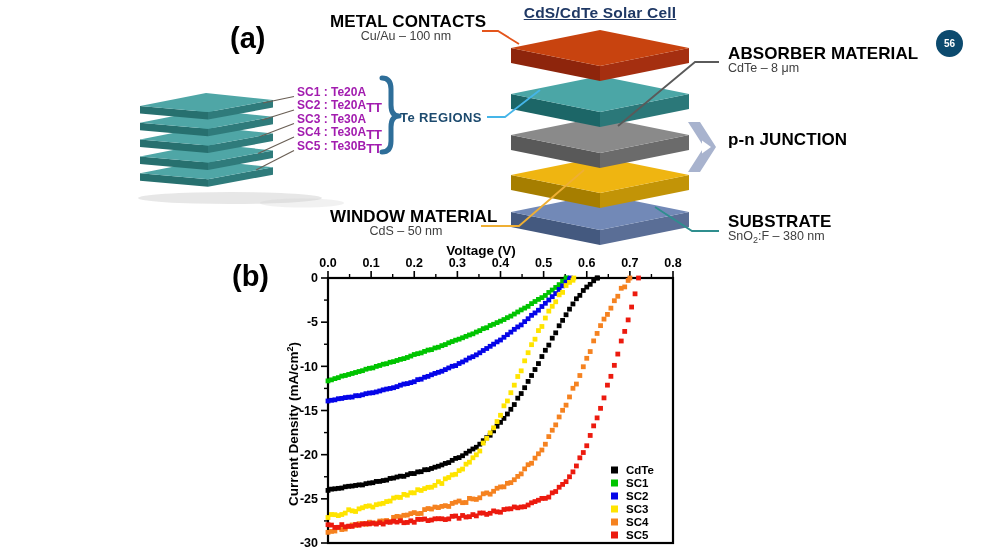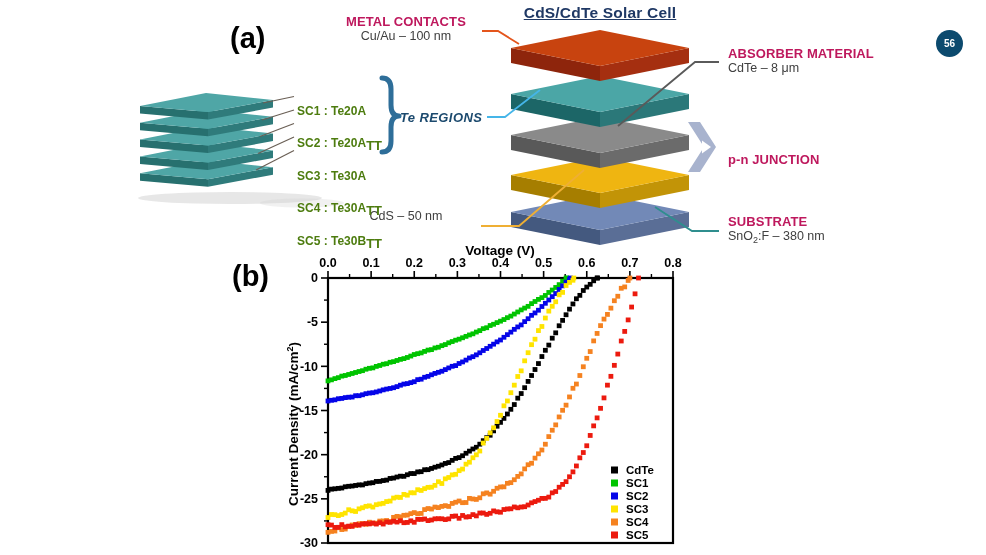--- a/index.html
+++ b/index.html
@@ -3,26 +3,26 @@
 <meta charset="utf-8">
 <style>
   html,body{margin:0;padding:0;background:#fff;}
   .page{position:relative;width:986px;height:555px;background:#ffffff;
         font-family:"Liberation Sans",sans-serif;overflow:hidden;}
   .abs{position:absolute;}
   .panel-label{font-weight:bold;font-size:29px;color:#000;}
   .cell-title{font-weight:bold;font-size:15.5px;color:#1F3864;text-align:center;letter-spacing:0.2px;text-decoration:underline;}
   .callout{line-height:15px;}
   .callout.center{text-align:center;}
-  .callout-title{font-weight:bold;font-size:13px;color:#be185d;letter-spacing:0.1px;white-space:nowrap;}
+  .callout-title{font-weight:bold;font-size:17px;color:#000000;letter-spacing:0.1px;white-space:nowrap;}
   .callout-detail{font-size:12.5px;color:#404040;white-space:nowrap;}
   .sub{font-size:9px;vertical-align:-3px;}
-  .sc-item{font-weight:bold;font-size:12px;color:#4d7c0f;height:13.4px;line-height:13.4px;white-space:nowrap;margin-top:19px;}
+  .sc-item{font-weight:bold;font-size:12px;color:#a21caf;height:13.4px;line-height:13.4px;white-space:nowrap;}
   .sc-sub{font-size:13px;vertical-align:-3px;font-weight:bold;}
-  .te-label{font-weight:bold;font-size:13px;color:#1C4A6E;letter-spacing:0.4px;white-space:nowrap;font-style:italic;}
+  .te-label{font-weight:bold;font-size:13px;color:#1C4A6E;letter-spacing:0.4px;white-space:nowrap;}
   .badge{width:27px;height:27px;border-radius:50%;background:#76A3C6;color:#fff;font-size:10px;
          font-weight:bold;display:flex;align-items:center;justify-content:center;}
   .axis-title{font-weight:bold;font-size:13.5px;color:#000;text-align:center;white-space:nowrap;}
   .rot-anchor{width:0;height:0;}
   .rot-anchor > span{position:absolute;white-space:nowrap;transform:translate(-50%,-50%) rotate(-90deg);
          font-weight:bold;font-size:13.5px;color:#000;}
   .rot-anchor sup{font-size:9px;}
   svg{display:block;}
 </style>
 </head>
@@ -118,46 +118,47 @@
   <div class="abs callout center" style="left:330px;top:14px;width:152px">
     <div class="callout-title">METAL CONTACTS</div>
     <div class="callout-detail">Cu/Au – 100 nm</div>
   </div>
 
   <div class="abs callout" style="left:728px;top:46px">
     <div class="callout-title">ABSORBER MATERIAL</div>
     <div class="callout-detail">CdTe – 8 μm</div>
   </div>
 
-  <div class="abs callout" style="left:728px;top:152px">
+  <div class="abs callout" style="left:728px;top:132px">
     <div class="callout-title">p-n JUNCTION</div>
   </div>
 
   <div class="abs callout" style="left:728px;top:214px">
     <div class="callout-title">SUBSTRATE</div>
     <div class="callout-detail"><span>SnO</span><span class="sub">2</span><span>:F – 380 nm</span></div>
   </div>
 
   <div class="abs callout center" style="left:330px;top:209px;width:152px">
+    <div class="callout-title">WINDOW MATERIAL</div>
     <div class="callout-detail">CdS – 50 nm</div>
   </div>
 
   <div class="abs" style="left:297px;top:86px">
     <div class="sc-item"><span>SC1 : Te20A</span><span class="sc-sub"></span></div>
     <div class="sc-item"><span>SC2 : Te20A</span><span class="sc-sub">TT</span></div>
     <div class="sc-item"><span>SC3 : Te30A</span><span class="sc-sub"></span></div>
     <div class="sc-item"><span>SC4 : Te30A</span><span class="sc-sub">TT</span></div>
     <div class="sc-item"><span>SC5 : Te30B</span><span class="sc-sub">TT</span></div>
   </div>
 
   <div class="abs te-label" style="left:400px;top:110px">Te  REGIONS</div>
 
   <div class="abs panel-label" style="left:232px;top:260px">(b)</div>
 
-  <div class="abs axis-title" style="left:400px;top:243px;width:200px">Voltage (V)</div>
+  <div class="abs axis-title" style="left:381px;top:243px;width:200px">Voltage (V)</div>
 
   <div class="abs rot-anchor" style="left:293px;top:424px">
     <span><span>Current Density (mA/cm</span><sup>2</sup><span>)</span></span>
   </div>
 
   <svg id="chart-svg" class="abs" style="left:280px;top:238px" width="412" height="317" viewBox="0 0 412 317">
       <rect x="48" y="40" width="345" height="265" fill="none" stroke="#000" stroke-width="2.2"></rect>
       <line x1="48" y1="40" x2="48" y2="33" stroke="#000" stroke-width="1.6"></line>
       <text x="48" y="29" text-anchor="middle" font-family="Liberation Sans, sans-serif" font-size="12.5" font-weight="bold" fill="#000">0.0</text>
       <line x1="91.125" y1="40" x2="91.125" y2="33" stroke="#000" stroke-width="1.6"></line>

